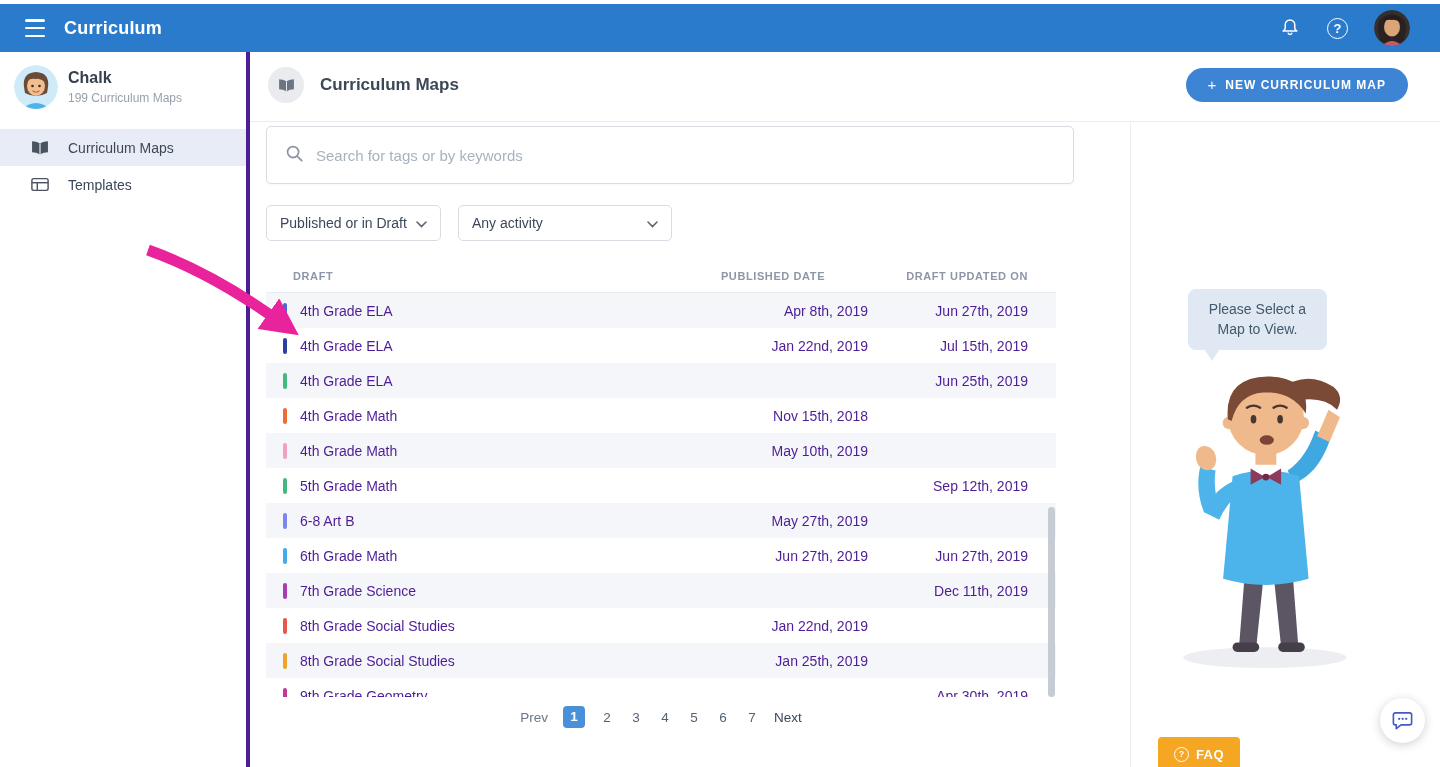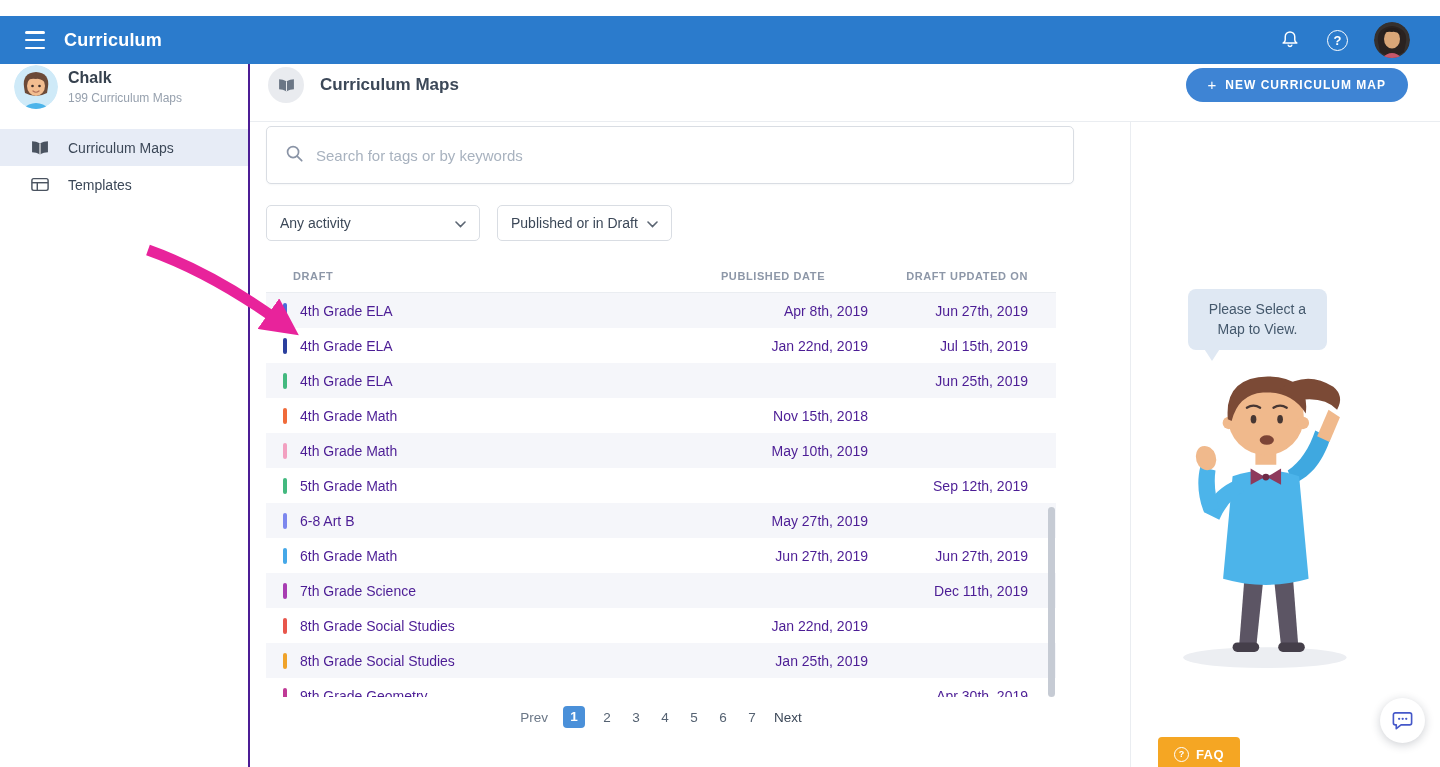--- a/index.html
+++ b/index.html
@@ -1,35 +1,35 @@
 <!DOCTYPE html>
 <html><head>
 <meta charset="utf-8">
 <style>
   * { box-sizing: border-box; margin: 0; padding: 0; }
   html,body { background:#fff; }
   body { font-family: "Liberation Sans", "DejaVu Sans", sans-serif; }
   .app { position:relative; width:1440px; height:767px; overflow:hidden; background:#fff; }
 
   
-  .topbar { position:absolute; left:0; top:16px; width:100%; height:48px; background:#2b7bcc;
+  .topbar { position:absolute; left:0; top:4px; width:100%; height:48px; background:#2b7bcc;
             display:flex; align-items:center; padding:0 16px; z-index:30; }
   .hamburger { width:26px; height:20px; display:flex; flex-direction:column; justify-content:space-between;
                padding:1px 3px; cursor:pointer; margin-left:6px; }
   .hamburger span { display:block; height:2.5px; background:#fff; border-radius:2px; }
   .topbar-title { color:#fff; font-size:18px; font-weight:700; margin-left:16px; letter-spacing:.2px; }
   .topbar-right { margin-left:auto; display:flex; align-items:center; gap:26px; }
   .icon-btn { display:flex; align-items:center; justify-content:center; cursor:pointer; }
   .help-circle { width:21px; height:21px; border:1.8px solid #fff; border-radius:50%;
                  color:#fff; font-size:13px; font-weight:700; display:flex; align-items:center; justify-content:center; }
   .topbar-avatar { width:36px; height:36px; border-radius:50%; overflow:hidden; cursor:pointer; margin-right:14px; }
 
   
   .sidebar { position:absolute; left:0; top:48px; width:250px; bottom:0; background:#fff;
-             border-right:2px solid #4c1d95; z-index:10; }
+             border-right:4px solid #4c1d95; z-index:10; }
   .profile { display:flex; align-items:center; padding:17px 14px 20px 14px; }
   .profile-avatar { width:44px; height:44px; border-radius:50%; overflow:hidden; flex:0 0 44px; }
   .profile-text { margin-left:10px; }
   .profile-name { font-size:16px; font-weight:700; color:#36414e; }
   .profile-sub { font-size:12px; color:#97a1ae; margin-top:4px; }
   .nav-item { display:flex; align-items:center; height:37px; padding-left:30px; cursor:pointer;
               font-size:14px; color:#3c4858; }
   .nav-item.active { background:#e7ecf6; }
   .nav-item .nav-icon { width:20px; display:flex; justify-content:center; margin-right:18px; }
 
@@ -204,30 +204,30 @@
         <span>
           <svg width="19" height="19" viewBox="0 0 20 20" fill="none">
             <circle cx="8.5" cy="8.5" r="5.8" stroke="#8a94a6" stroke-width="1.8"></circle>
             <path d="M13 13 L17.6 17.6" stroke="#8a94a6" stroke-width="1.8" stroke-linecap="round"></path>
           </svg>
         </span>
         <input type="text" placeholder="Search for tags or by keywords" style="">
       </div>
 
       <div class="filters">
-        <div class="select activity">
-          <span>Any activity</span>
+        <div class="select status">
+          <span>Published or in Draft</span>
           <span>
             <svg width="11" height="7" viewBox="0 0 11 7" fill="none">
                 <path d="M1 1 L5.5 5.5 L10 1" stroke="#5c6673" stroke-width="1.6" stroke-linecap="round"></path>
               </svg>
           </span>
         </div>
-        <div class="select status">
-          <span>Published or in Draft</span>
+        <div class="select activity">
+          <span>Any activity</span>
           <span>
             <svg width="11" height="7" viewBox="0 0 11 7" fill="none">
                 <path d="M1 1 L5.5 5.5 L10 1" stroke="#5c6673" stroke-width="1.6" stroke-linecap="round"></path>
               </svg>
           </span>
         </div>
       </div>
 
       <div class="thead">
         <span class="th c-name">DRAFT</span>

